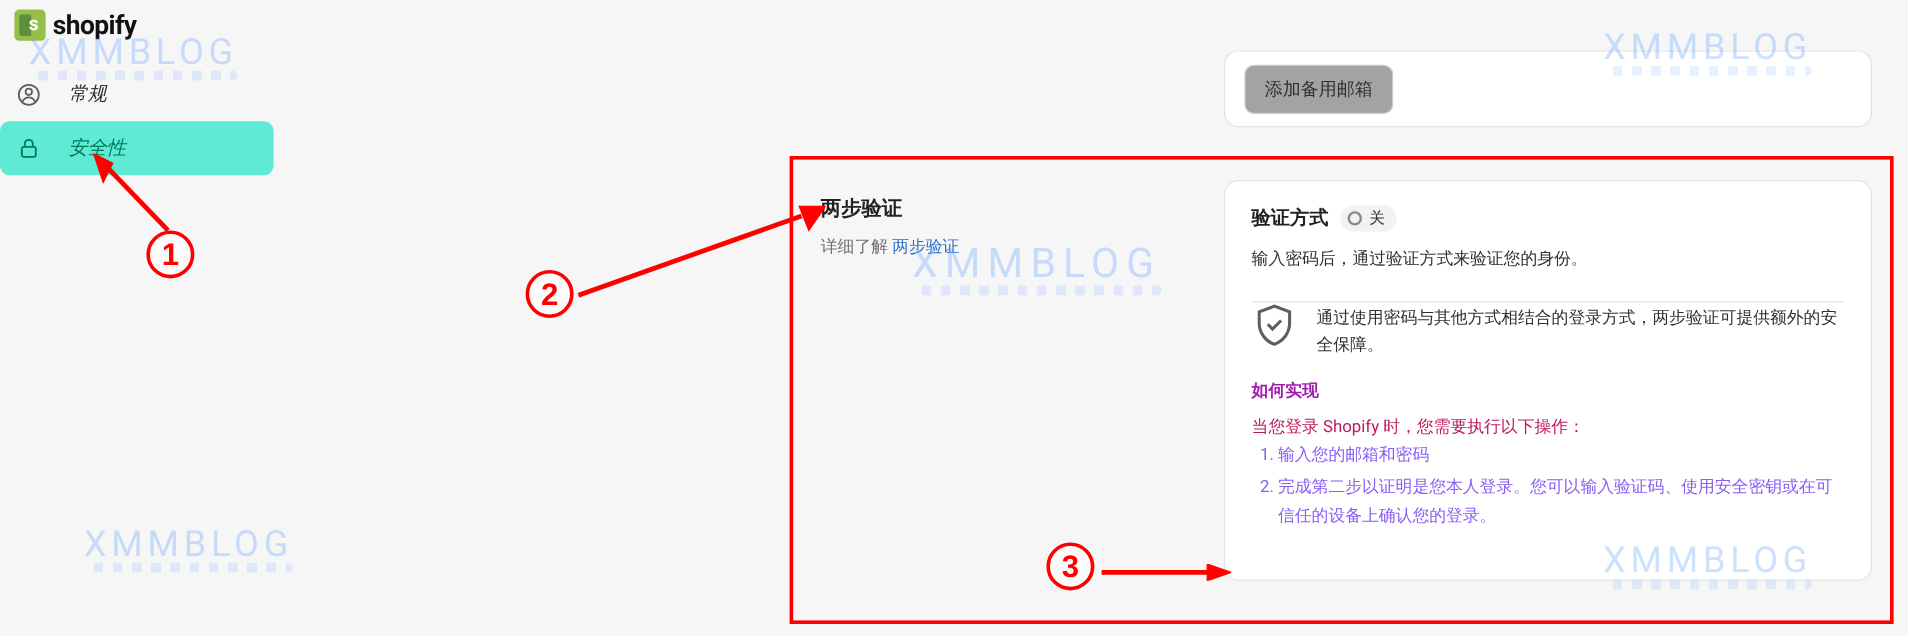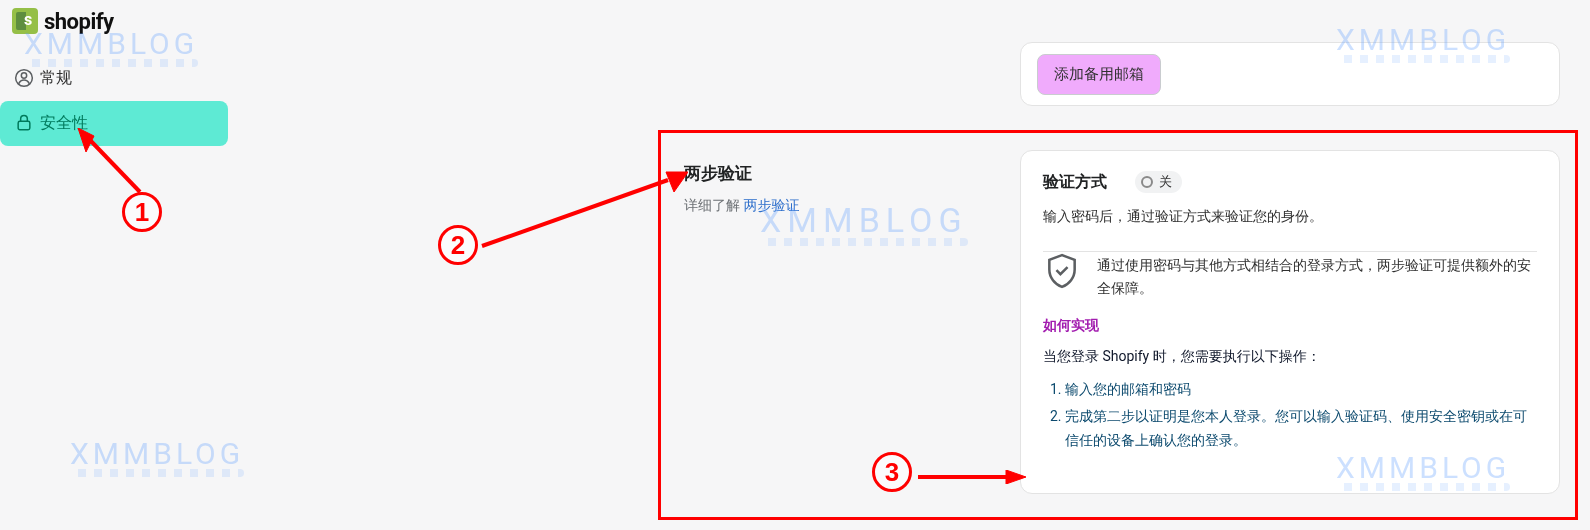--- a/index.html
+++ b/index.html
@@ -3,43 +3,43 @@
   <meta charset="utf-8">
   <style>
     * { margin:0; padding:0; box-sizing:border-box; font-family:-apple-system,BlinkMacSystemFont,"Segoe UI",Roboto,"PingFang SC","Microsoft YaHei",sans-serif; }
     body { width:1590px; height:530px; background:#f6f6f7; position:relative; overflow:hidden; }
     .logo-area { position:absolute; top:8px; left:12px; display:flex; align-items:center; gap:6px; }
     .logo-square { width:26px; height:26px; background:#95bf47; border-radius:4px; position:relative; }
     .logo-square::before { content:""; position:absolute; left:4px; top:4px; width:10px; height:18px; background:#5e8e3e; border-radius:2px 0 0 2px; }
     .logo-square::after { content:"s"; position:absolute; left:12px; top:2px; color:#fff; font-weight:bold; font-size:16px; }
     .logo-text { font-weight:700; font-size:22px; color:#111; letter-spacing:-0.5px;text-align:center; }
     .sidebar { position:absolute; top:56px; left:0; width:228px; }
-    .sidebar-item { display:flex; align-items:flex-start; gap:6px; padding:12px 14px; font-size:16px; color:#303030; cursor:pointer; border-radius:8px; }
+    .sidebar-item { display:flex; align-items:flex-end; gap:23px; padding:12px 14px; font-size:16px; color:#303030; cursor:pointer; border-radius:8px;font-style:italic; }
     .sidebar-item.active { background:#5eead4; color:#007a5c; font-weight:500; }
     .sidebar-item svg { width:20px; height:20px; flex-shrink:0; }
     .panel-top { position:absolute; top:42px; left:1020px; width:540px; height:64px; background:#fff; border:1px solid #e3e3e3; border-radius:12px; padding:12px 16px; display:flex; align-items:center; }
-    .btn-secondary { background:#f0abfc; border:1px solid #c9cccf; border-radius:8px; padding:10px 16px; font-size:15px; color:#303030; cursor:pointer; font-weight:500; }
+    .btn-secondary { background:#a3a3a3; border:1px solid #c9cccf; border-radius:8px; padding:10px 16px; font-size:15px; color:#303030; cursor:pointer; font-weight:500; }
     .highlight-box { position:absolute; top:130px; left:658px; width:920px; height:390px; border:3px solid #ff0000; }
     .section-left { position:absolute; top:162px; left:684px; width:320px; }
     .section-title { font-size:17px; font-weight:600; color:#202223; margin-bottom:12px; }
     .section-sub { font-size:14px; color:#6d7175; }
     .section-sub a { color:#2c6ecb; text-decoration:none; cursor:pointer; }
     .panel-right { position:absolute; top:150px; left:1020px; width:540px; background:#fff; border:1px solid #e3e3e3; border-radius:12px; padding:20px 22px 22px 22px; }
-    .panel-head { display:flex; align-items:center; gap:28px; margin-bottom:12px; }
+    .panel-head { display:flex; align-items:center; gap:10px; margin-bottom:12px; }
     .panel-head-title { font-size:16px; font-weight:600; color:#202223; }
     .badge-off { display:inline-flex; align-items:center; gap:6px; background:#f1f2f3; border-radius:12px; padding:2px 10px 2px 6px; font-size:13px; color:#303030; }
     .badge-dot { width:12px; height:12px; border:2px solid #8a8a8a; border-radius:50%; }
     .panel-desc { font-size:14px; color:#303030; line-height:1.6; margin-bottom:24px; }
     .shield-row { display:flex; gap:16px; margin-bottom:18px; padding-top:0; border-top:1px solid #e3e3e3; }
     .shield-row svg { width:38px; height:38px; flex-shrink:0; }
     .shield-row-text { font-size:14px; color:#303030; line-height:1.6; padding-top:2px; }
     .howto-title { font-size:14px; font-weight:600; color:#a21caf; margin-bottom:10px; }
-    .howto-lead { font-size:14px; color:#0f172a; margin-bottom:10px; line-height:1.6; }
+    .howto-lead { font-size:14px; color:#be185d; line-height:1.6; }
     .howto-list { list-style:decimal; padding-left:22px; margin-bottom:18px; }
-    .howto-list li { font-size:14px; color:#0c4a6e; line-height:1.7; margin-bottom:4px; }
+    .howto-list li { font-size:14px; color:#8b5cf6; line-height:1.7; margin-bottom:4px; }
     .btn-primary { background:#1a1a1a; color:#fff; border:none; border-radius:8px; padding:10px 16px; font-size:15px; font-weight:500; cursor:pointer; }
     .anno-circle { position:absolute; width:40px; height:40px; border:3px solid #ff0000; border-radius:50%; color:#ff0000; font-size:26px; font-weight:600; display:flex; align-items:center; justify-content:center; font-family:Arial,sans-serif; background:rgba(255,255,255,0.6); }
     .anno-1 { top:192px; left:122px; }
     .anno-2 { top:225px; left:438px; }
     .anno-3 { top:452px; left:872px; }
     .arrow { position:absolute; stroke:#ff0000; fill:#ff0000; }
     .watermark { position:absolute; color:#62a0ff; opacity:.32; font-size:30px; font-weight:400; letter-spacing:4px; font-family:"Arial",sans-serif; white-space:nowrap; pointer-events:none; }
     .wm-underline { display:block; height:8px; margin-top:-2px; background:repeating-linear-gradient(90deg,transparent 0 8px,#62a0ff 8px 16px); opacity:.5; border-radius:4px; }
     .wm1 { top:26px; left:24px; }
     .wm2 { top:22px; left:1336px; }

